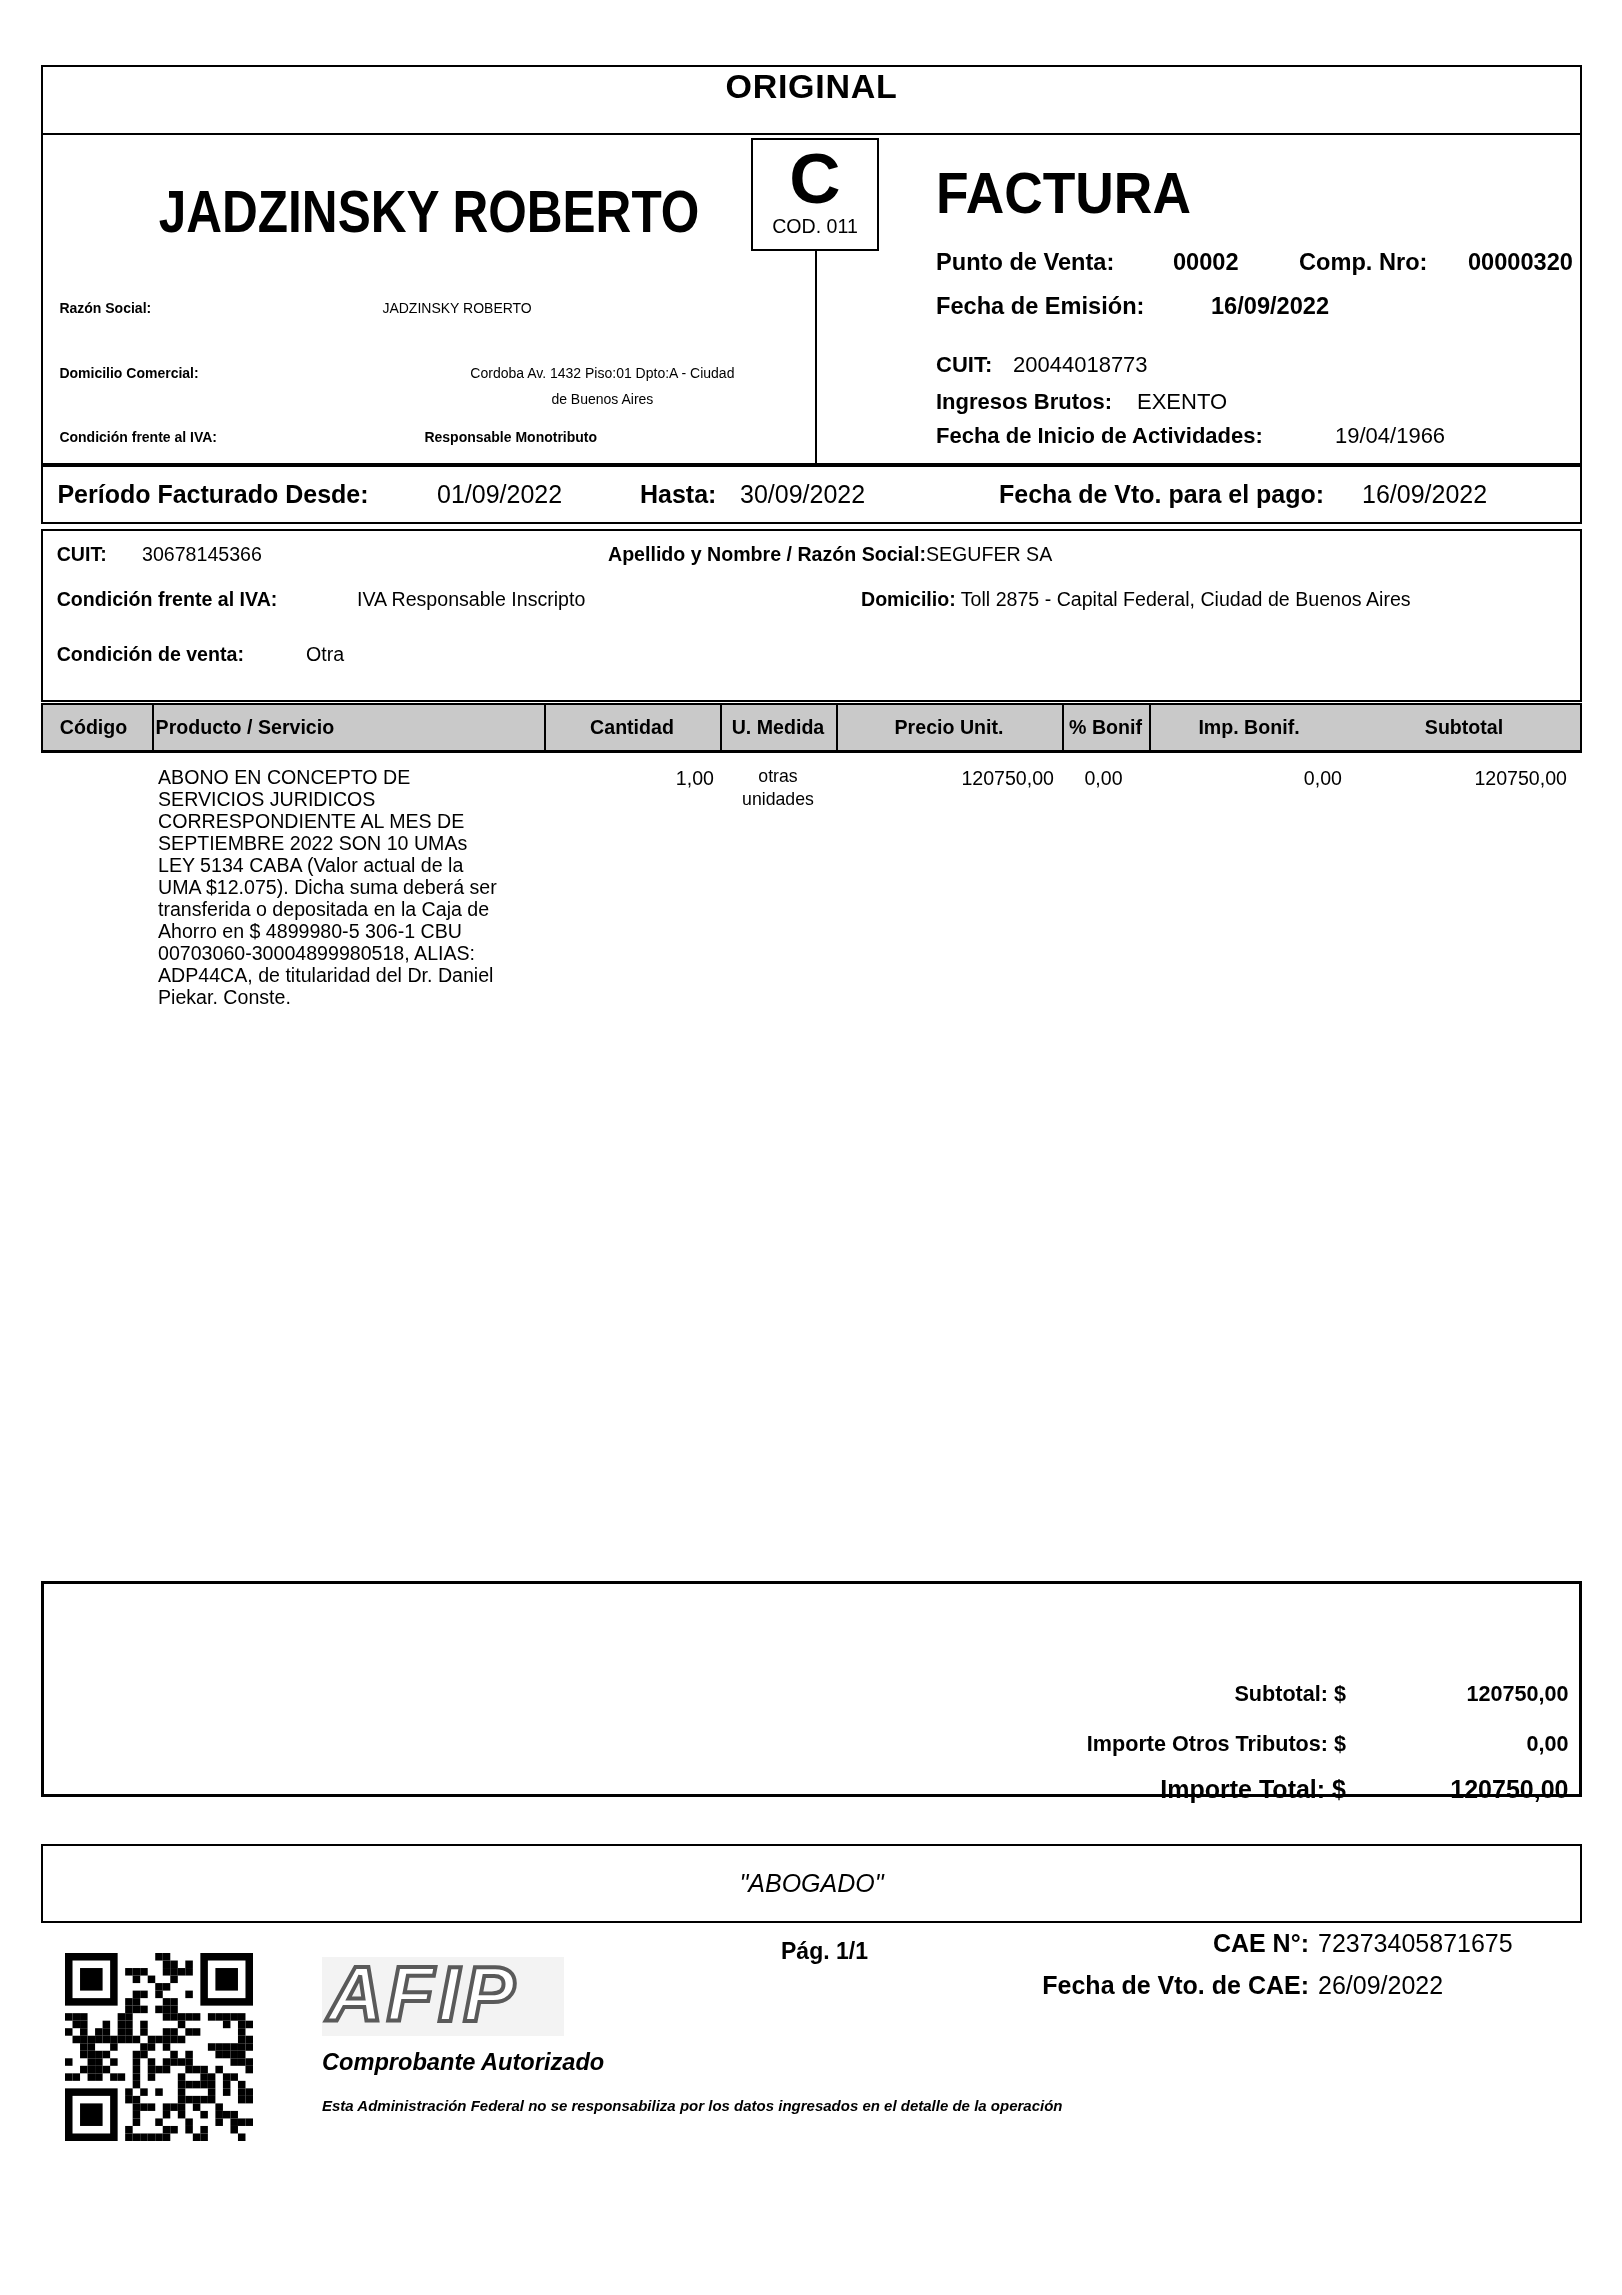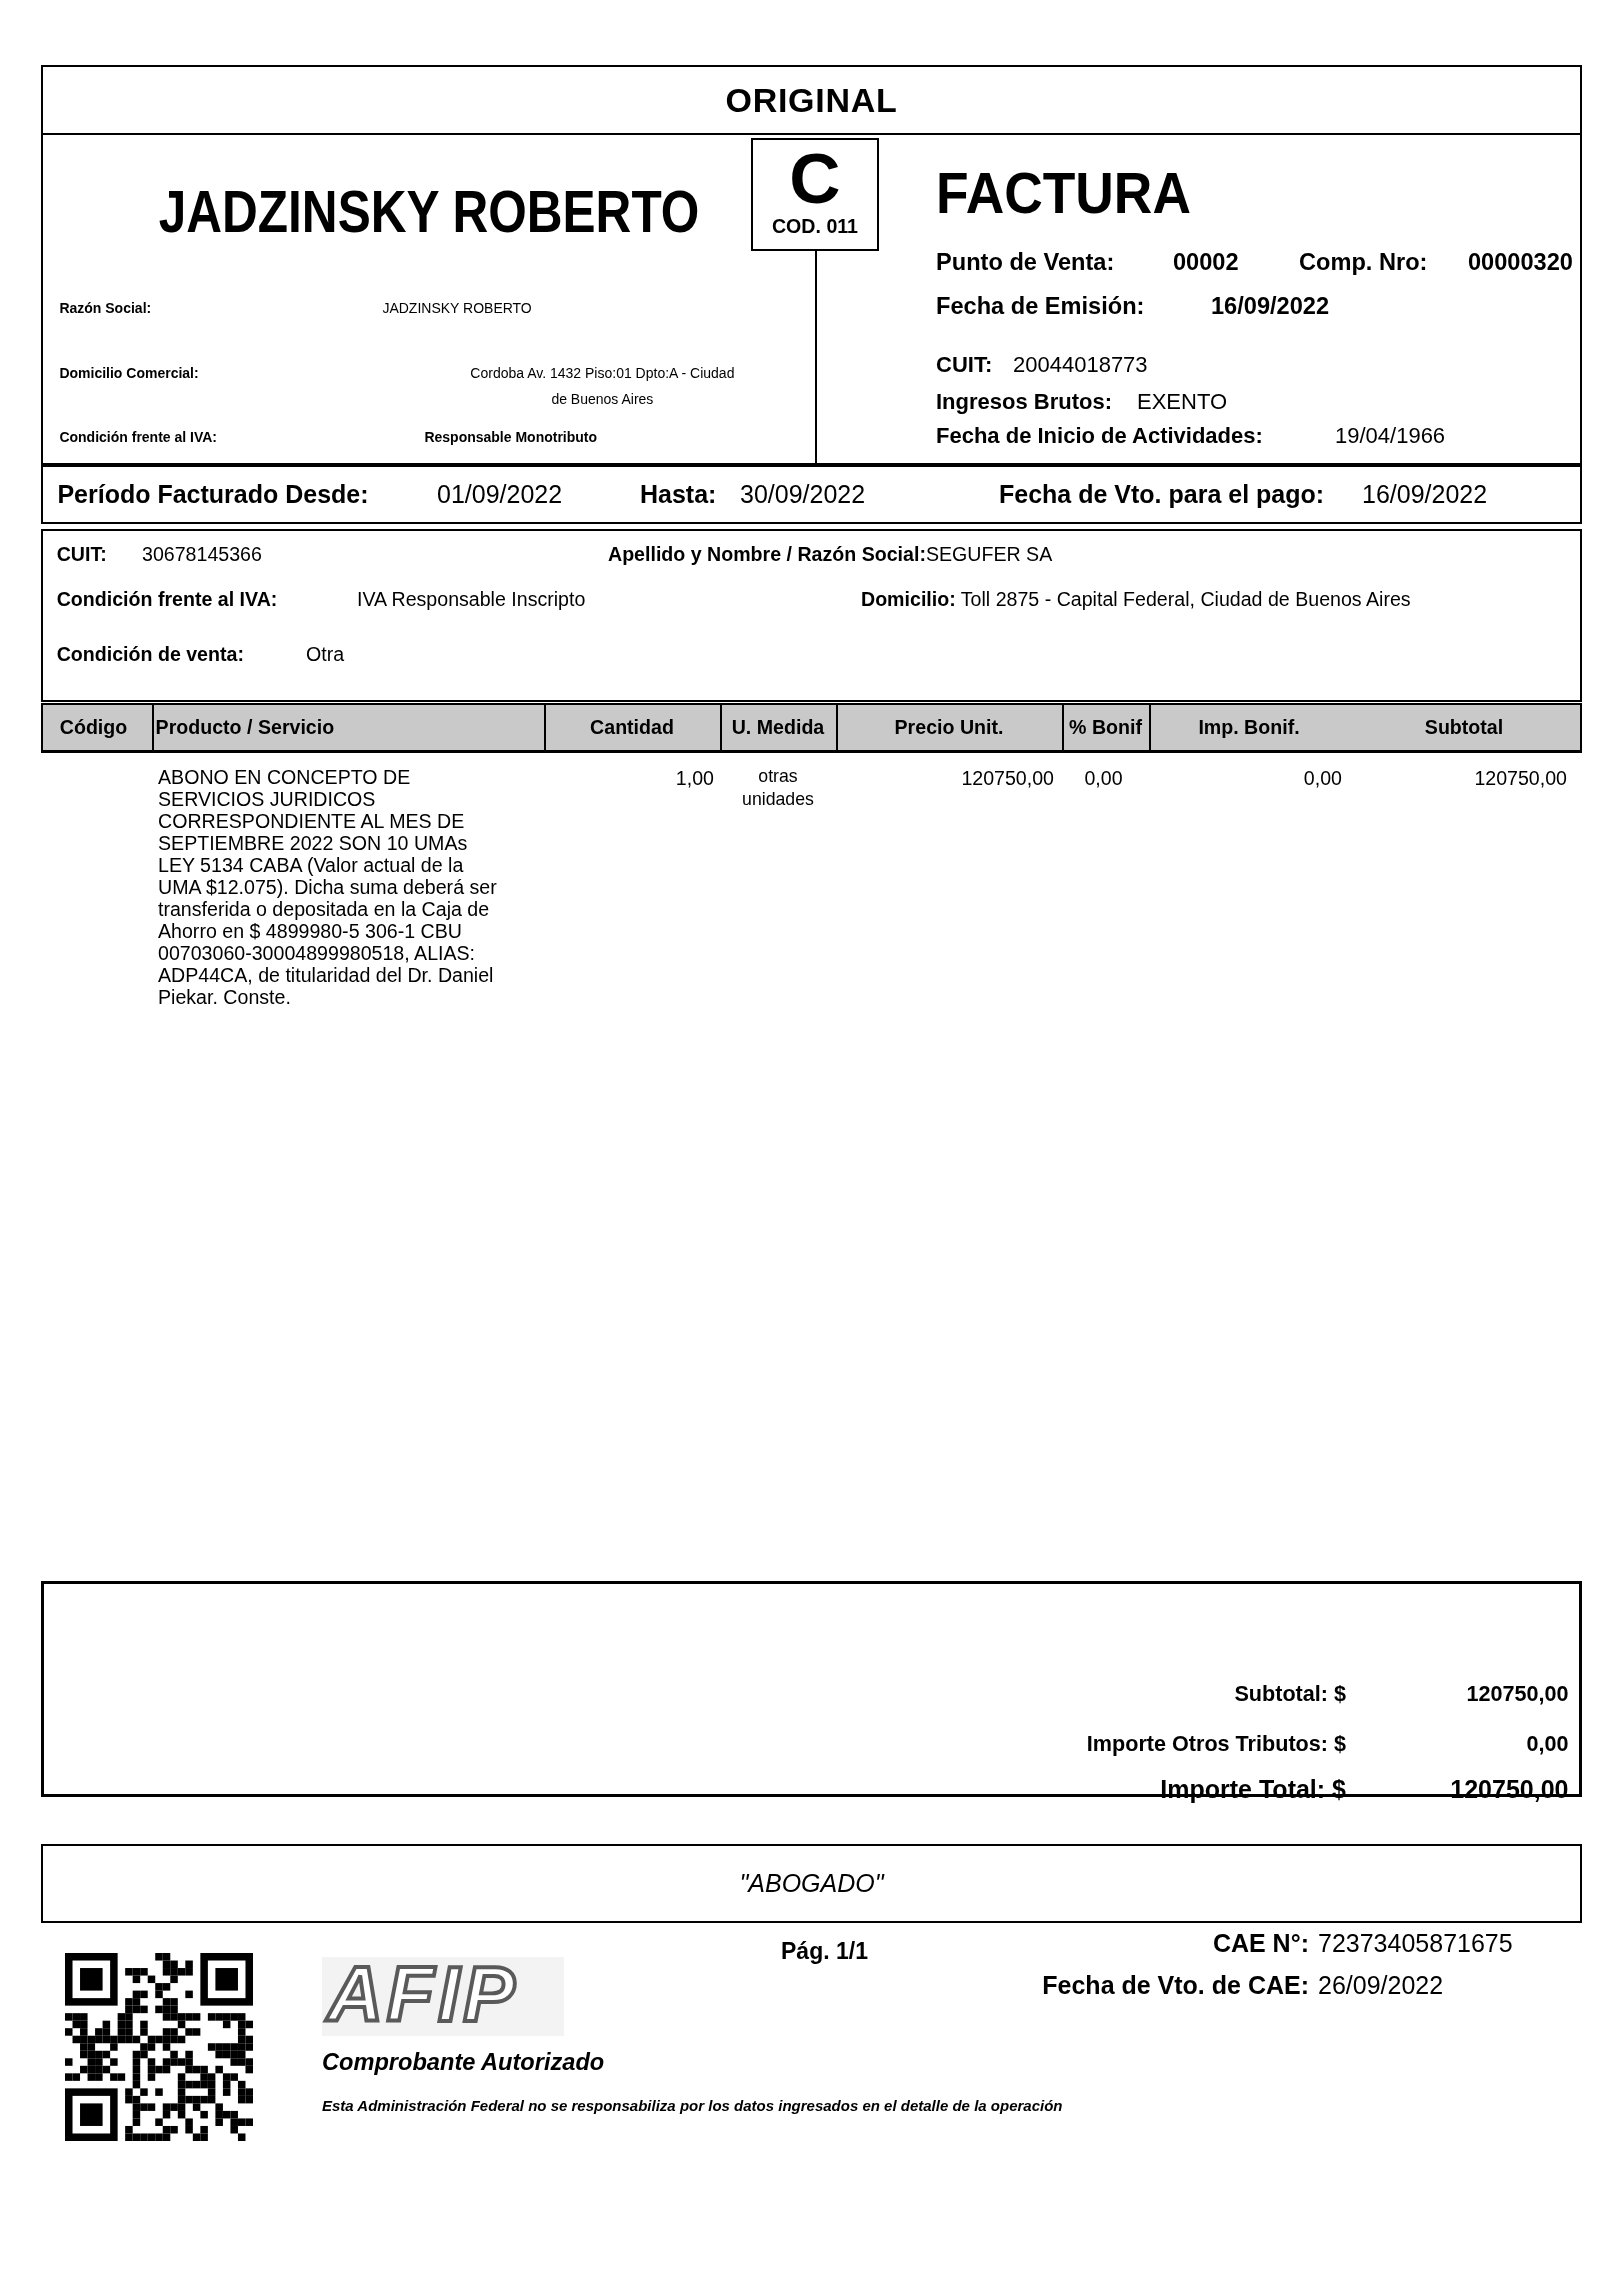--- a/index.html
+++ b/index.html
@@ -6,42 +6,42 @@
   html,body { background:#888; }
   .page {
     position:relative; width:1622px; height:2295px; background:#fff;
     font-family:"Liberation Sans", sans-serif; color:#000; overflow:hidden;
   }
   .box { position:absolute; border:2px solid #000; background:#fff; }
   .b { font-weight:bold; }
 
   
   .box-original { left:41px; top:65px; width:1541px; height:71px;
-    display:flex; align-items:center; justify-content:center; }
+    display:flex; align-items:flex-start; justify-content:center; }
   .original-label { font-size:34px; font-weight:bold; letter-spacing:0.7px; }
 
   
   .box-header { left:41px; top:133px; width:1541px; height:332px; }
   .issuer-name { position:absolute; left:0; top:43px; width:772px; text-align:center;
     font-size:59px; font-weight:bold; white-space:nowrap;
     transform:scaleX(.84); transform-origin:50% 50%; }
   .hrow { position:absolute; font-size:14px; line-height:27.5px; white-space:nowrap; }
   .hrow .lbl { font-weight:bold; }
   .razon-row { left:16.4px; top:160px; }
   .razon-value { position:absolute; left:323px; top:0; font-weight:normal; }
   .dom-row { left:16.4px; top:225px; }
   .dom-value { position:absolute; left:340px; top:0; width:406px; text-align:center;
     white-space:pre-line; line-height:26px; }
   .condiva-row { left:16.4px; top:289px; }
   .condiva-value { position:absolute; left:365px; top:0; font-weight:bold; }
   .header-divider { position:absolute; left:772px; top:113px; bottom:0; width:2px; background:#000; }
   .letter-box { position:absolute; left:708px; top:2.6px; width:128px; height:113px;
     border:2px solid #000; background:#fff; text-align:center; }
   .letter { font-size:71px; line-height:73px; font-weight:bold; margin-top:2.6px; }
-  .letter-code { font-size:19.6px; font-weight:bold; margin-top:0px; }
+  .letter-code { font-size:19.6px; font-weight:normal; margin-top:0px; }
   .factura-title { position:absolute; left:893px; top:23.6px; font-size:58px; font-weight:bold;
     white-space:nowrap; transform:scaleX(.92); transform-origin:0 50%; }
   .inv-row { position:absolute; left:893px; font-size:23.6px; line-height:29px; white-space:nowrap; }
   .inv-row span { position:absolute; top:0; white-space:nowrap; }
   .r-pv    { top:113px; } .pv-val   { left:237px; font-weight:bold; }
   .pv-lbl2 { left:363px; } .pv-val2 { left:532px; font-weight:bold; }
   .r-fe    { top:157px; } .fe-val   { left:275px; font-weight:bold; }
   .r-cuit  { top:215px; font-size:22px; } .cuit-val { left:77px; font-weight:normal; }
   .r-ib    { top:252px; font-size:22px; } .ib-val   { left:201px; font-weight:normal; }
   .r-fi    { top:286px; font-size:22px; } .fi-val   { left:399px; font-weight:normal; }

